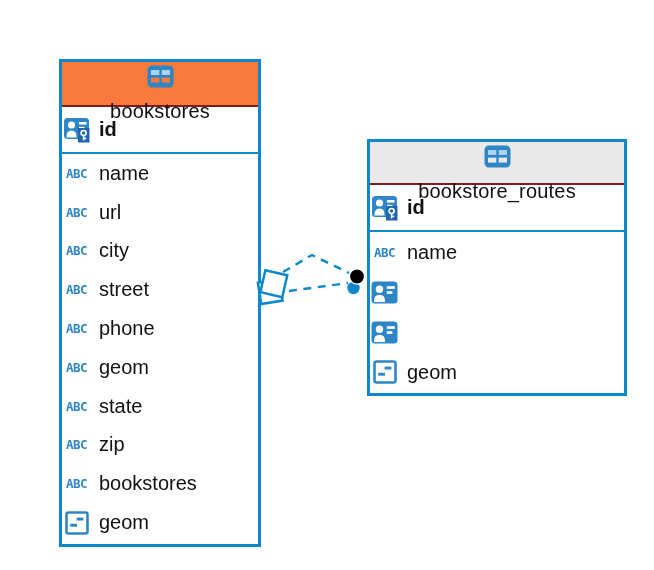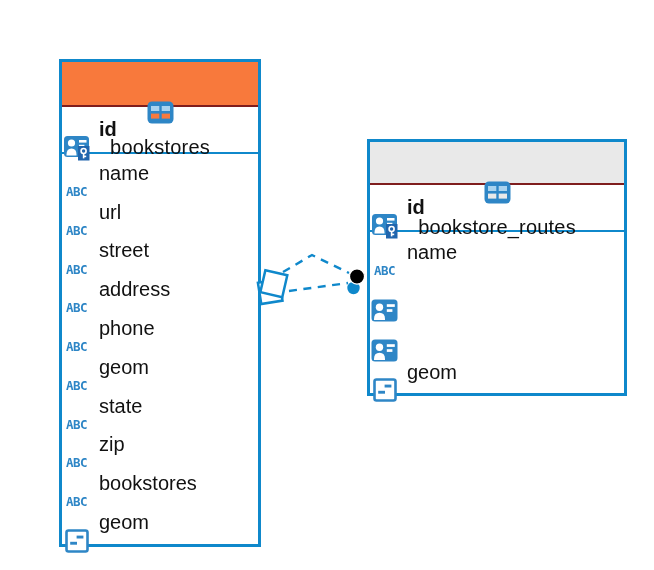--- a/index.html
+++ b/index.html
@@ -39,21 +39,21 @@
     padding:0 0;box-sizing:border-box;
   }
   #tbl-0 .pk-zone .row{height:45px;}
   #tbl-1 .pk-zone .row{height:45px;}
   #tbl-0 .col-zone .row{height:38.8px;}
   #tbl-1 .col-zone .row{height:40px;}
   .clabel{font-size:20px;color:#111111;white-space:nowrap;}
   .pk .clabel{font-weight:bold;}
   .cicon{
     display:inline-flex;align-items:center;justify-content:center;
-    width:29px;flex:0 0 29px;margin-top:36px;
+    width:29px;flex:0 0 29px;
   }
   .abc{
     font-family:"DejaVu Sans Mono", monospace;
     font-weight:700;font-size:12.5px;letter-spacing:-0.5px;
     color:#2e86c6;
   }
   #link-overlay{
     position:absolute;left:0;top:0;width:654px;height:570px;
     pointer-events:none;
   }
@@ -104,27 +104,27 @@
         <div class="row">
           <span class="cicon">
             <span class="abc">ABC</span>
           </span>
           <span class="clabel">url</span>
         </div>
         <div class="row">
           <span class="cicon">
             <span class="abc">ABC</span>
           </span>
+          <span class="clabel">city</span>
+        </div>
+        <div class="row">
+          <span class="cicon">
+            <span class="abc">ABC</span>
+          </span>
           <span class="clabel">street</span>
-        </div>
-        <div class="row">
-          <span class="cicon">
-            <span class="abc">ABC</span>
-          </span>
-          <span class="clabel">address</span>
         </div>
         <div class="row">
           <span class="cicon">
             <span class="abc">ABC</span>
           </span>
           <span class="clabel">phone</span>
         </div>
         <div class="row">
           <span class="cicon">
             <span class="abc">ABC</span>

